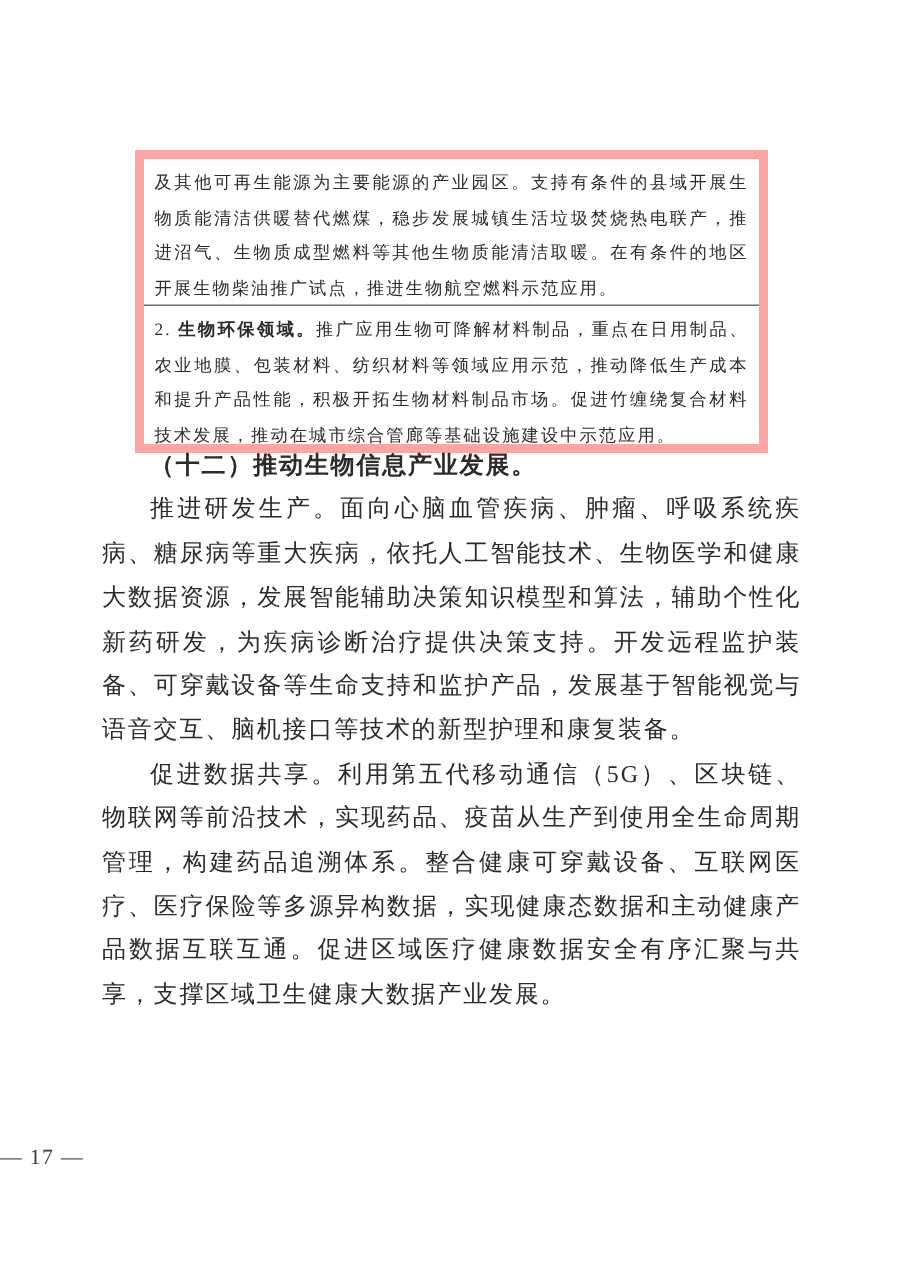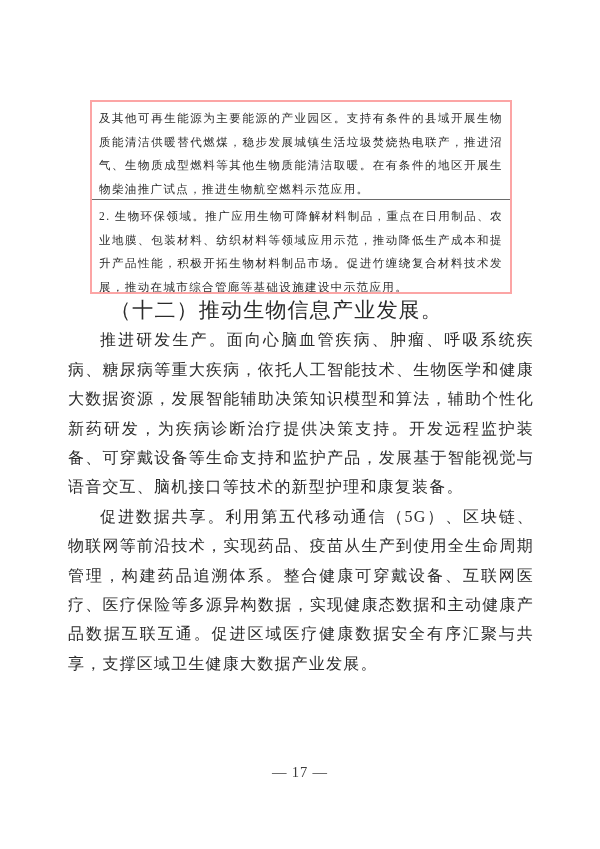--- a/index.html
+++ b/index.html
@@ -16,71 +16,71 @@
     color: #2b2b2b;
     overflow: hidden;
   }
 
   
   .excerpt-box {
     position: absolute;
     left: 90px;
     top: 100px;
     width: 422px;
-    border: 2px solid #fca5a5;
+    border: 6px solid #fca5a5;
     box-sizing: border-box;
     background: #ffffff;
   }
   .excerpt-cell {
     box-sizing: border-box;
     padding: 5px 7px 4px 7px;
     font-size: 11.5px;
     line-height: 23.5px;
     letter-spacing: 0.12em;
     text-align: justify;
     overflow: hidden;
   }
   .excerpt-cell.first  { height: 97px; }
   .excerpt-cell.second { height: 93px; border-top: 1px solid #6a6a6a; }
   .excerpt-cell.second .cell-inner { text-indent: 2em; }
-  .excerpt-cell b { font-weight: normal; margin-top: 35px; }
+  .excerpt-cell b { font-weight: bold; margin-top: 35px; }
 
   
   .body-text {
     position: absolute;
     left: 68px;
     top: 296px;
     width: 466px;
     font-size: 16px;
     line-height: 29.4px;
     letter-spacing: 0.075em;
     text-align: justify;
   }
   .section-heading {
     margin: 0;
-    font-size: 21px;
-    font-weight: normal;
+    font-size: 16px;
+    font-weight: bold;
     text-indent: 2em;
     line-height: 29.4px;
   }
   .para {
     margin: 0;
     text-indent: 2em;
   }
   .para .lead {
     font-weight: normal;
   }
 
   
   .page-number {
     position: absolute;
     left: 0;
     top: 764px;
     width: 100%;
-    text-align: center;
+    text-align: left;
     font-size: 14.5px;
     letter-spacing: 0.06em;
     color: #3a3a3a;
   }
 </style>
 </head>
 <body>
 
 <div class="page">
 

